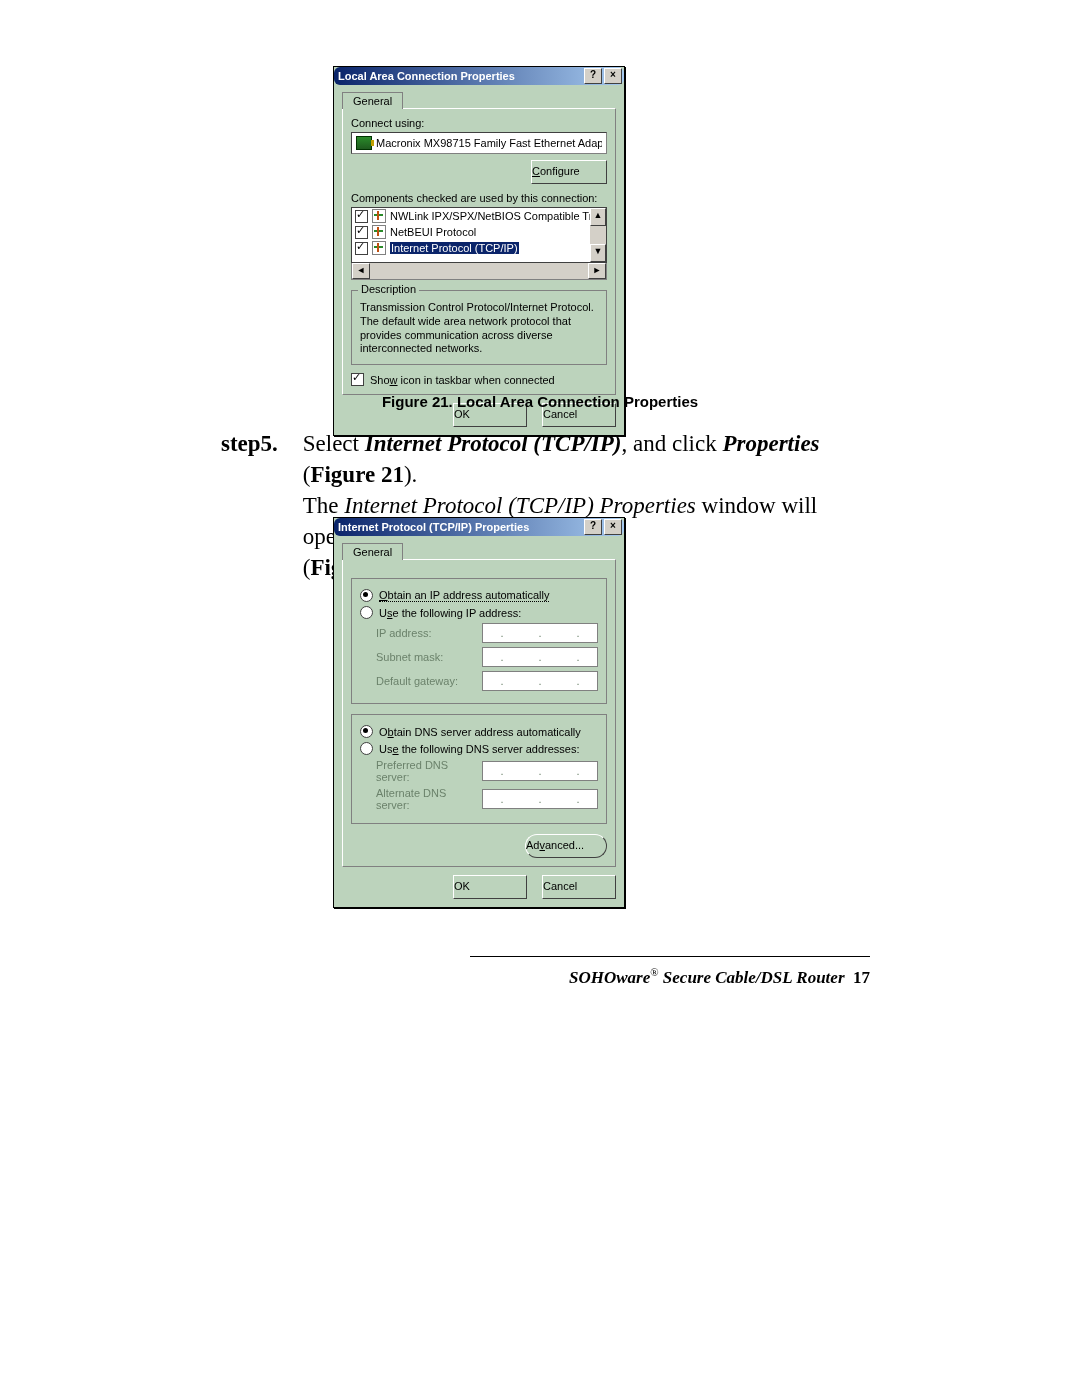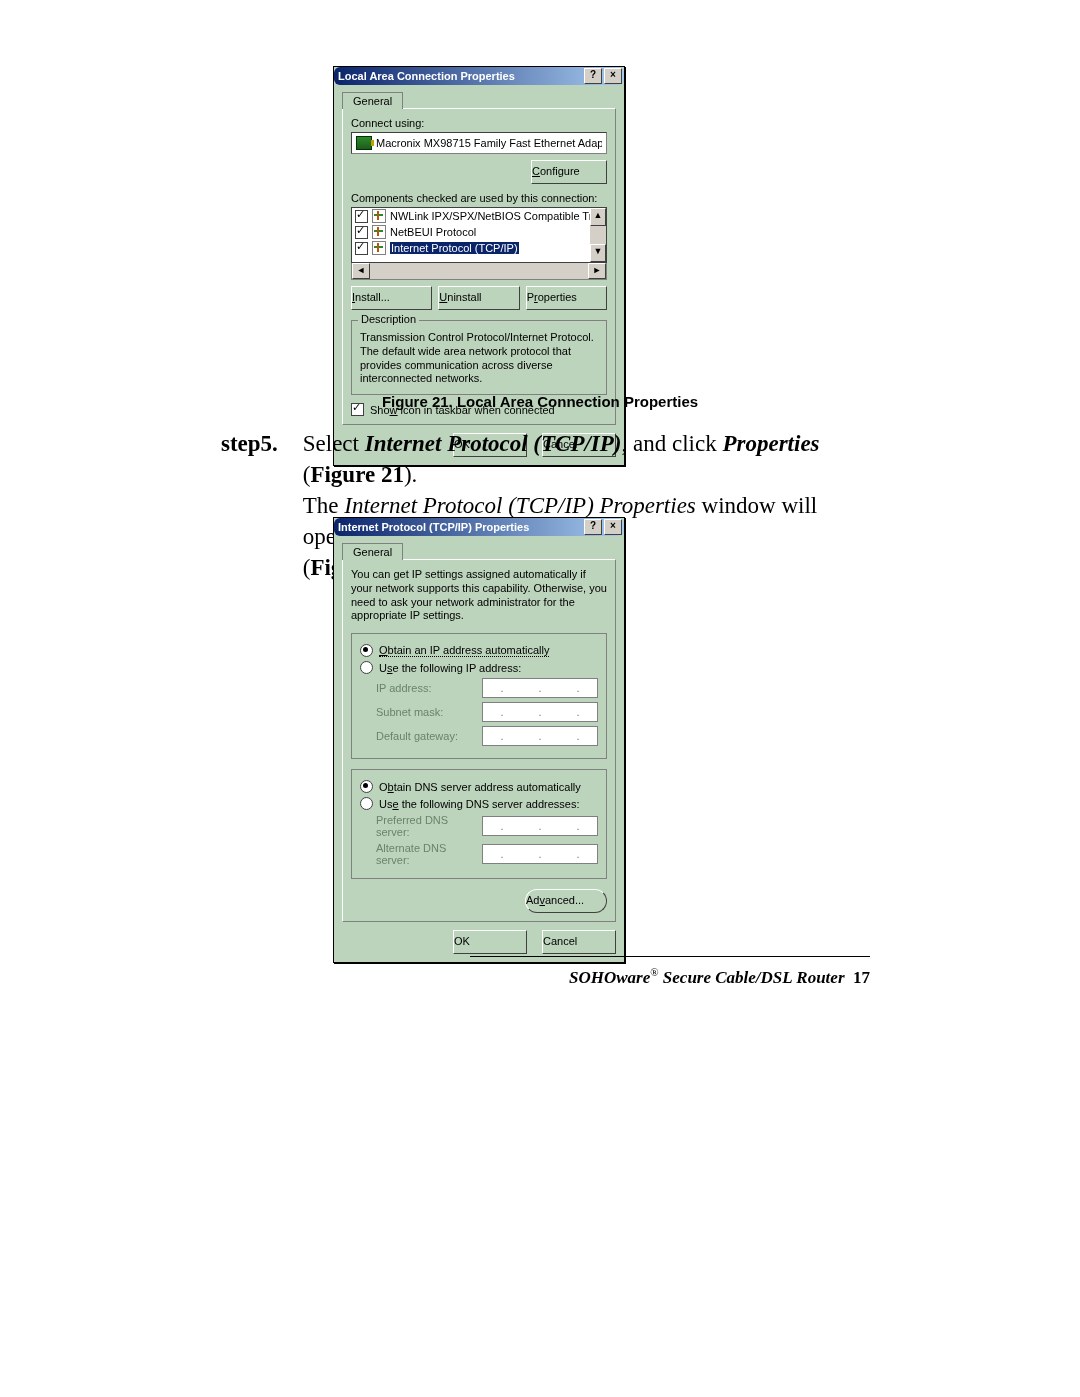--- a/index.html
+++ b/index.html
@@ -288,25 +288,20 @@
             <div style="flex:1;"></div>
             <div class="sbtn">▼</div>
           </div>
         </div>
         <div class="hscroll">
           <div class="sbtn">◄</div>
           <div class="track"></div>
           <div class="sbtn">►</div>
         </div>
       </div>
-      <div class="btnrow">
-        <div class="btn"><span style="text-decoration:underline;">I</span>nstall...</div>
-        <div class="btn"><span style="text-decoration:underline;">U</span>ninstall</div>
-        <div class="btn">P<span style="text-decoration:underline;">r</span>operties</div>
-      </div>
 
       <div class="groupbox">
         <div class="legend">Description</div>
         <div class="desc-text">Transmission Control Protocol/Internet Protocol. The default wide area network protocol that provides communication across diverse interconnected networks.</div>
       </div>
       <div class="chkline">
         <div class="chk checked"></div>
         <span>Sho<span style="text-decoration:underline;">w</span> icon in taskbar when connected</span>
 
       </div>
@@ -334,21 +329,20 @@
 <div class="dlg" style="left:333px;top:517px;width:290px;">
   <div class="titlebar">
     <span>Internet Protocol (TCP/IP) Properties</span>
     <span class="spacer"></span>
     <div class="ctlbtn">?</div>
     <div class="ctlbtn">×</div>
   </div>
   <div class="inner">
     <div class="tab">General</div>
     <div class="tabbody">
-      <div class="desc-text" style="margin-bottom:8px;">You can get IP settings assigned automatically if your network supports this capability. Otherwise, you need to ask your network administrator for the appropriate IP settings.</div>
 
       <div class="groupbox" style="padding-top:6px;">
         <div class="radline dotted">
           <div class="radio checked"></div>
           <span class="lbl"><span style="text-decoration:underline;">O</span>btain an IP address automatically</span>
 
         </div>
         <div class="radline">
           <div class="radio"></div>
           <span>U<span style="text-decoration:underline;">s</span>e the following IP address:</span>

